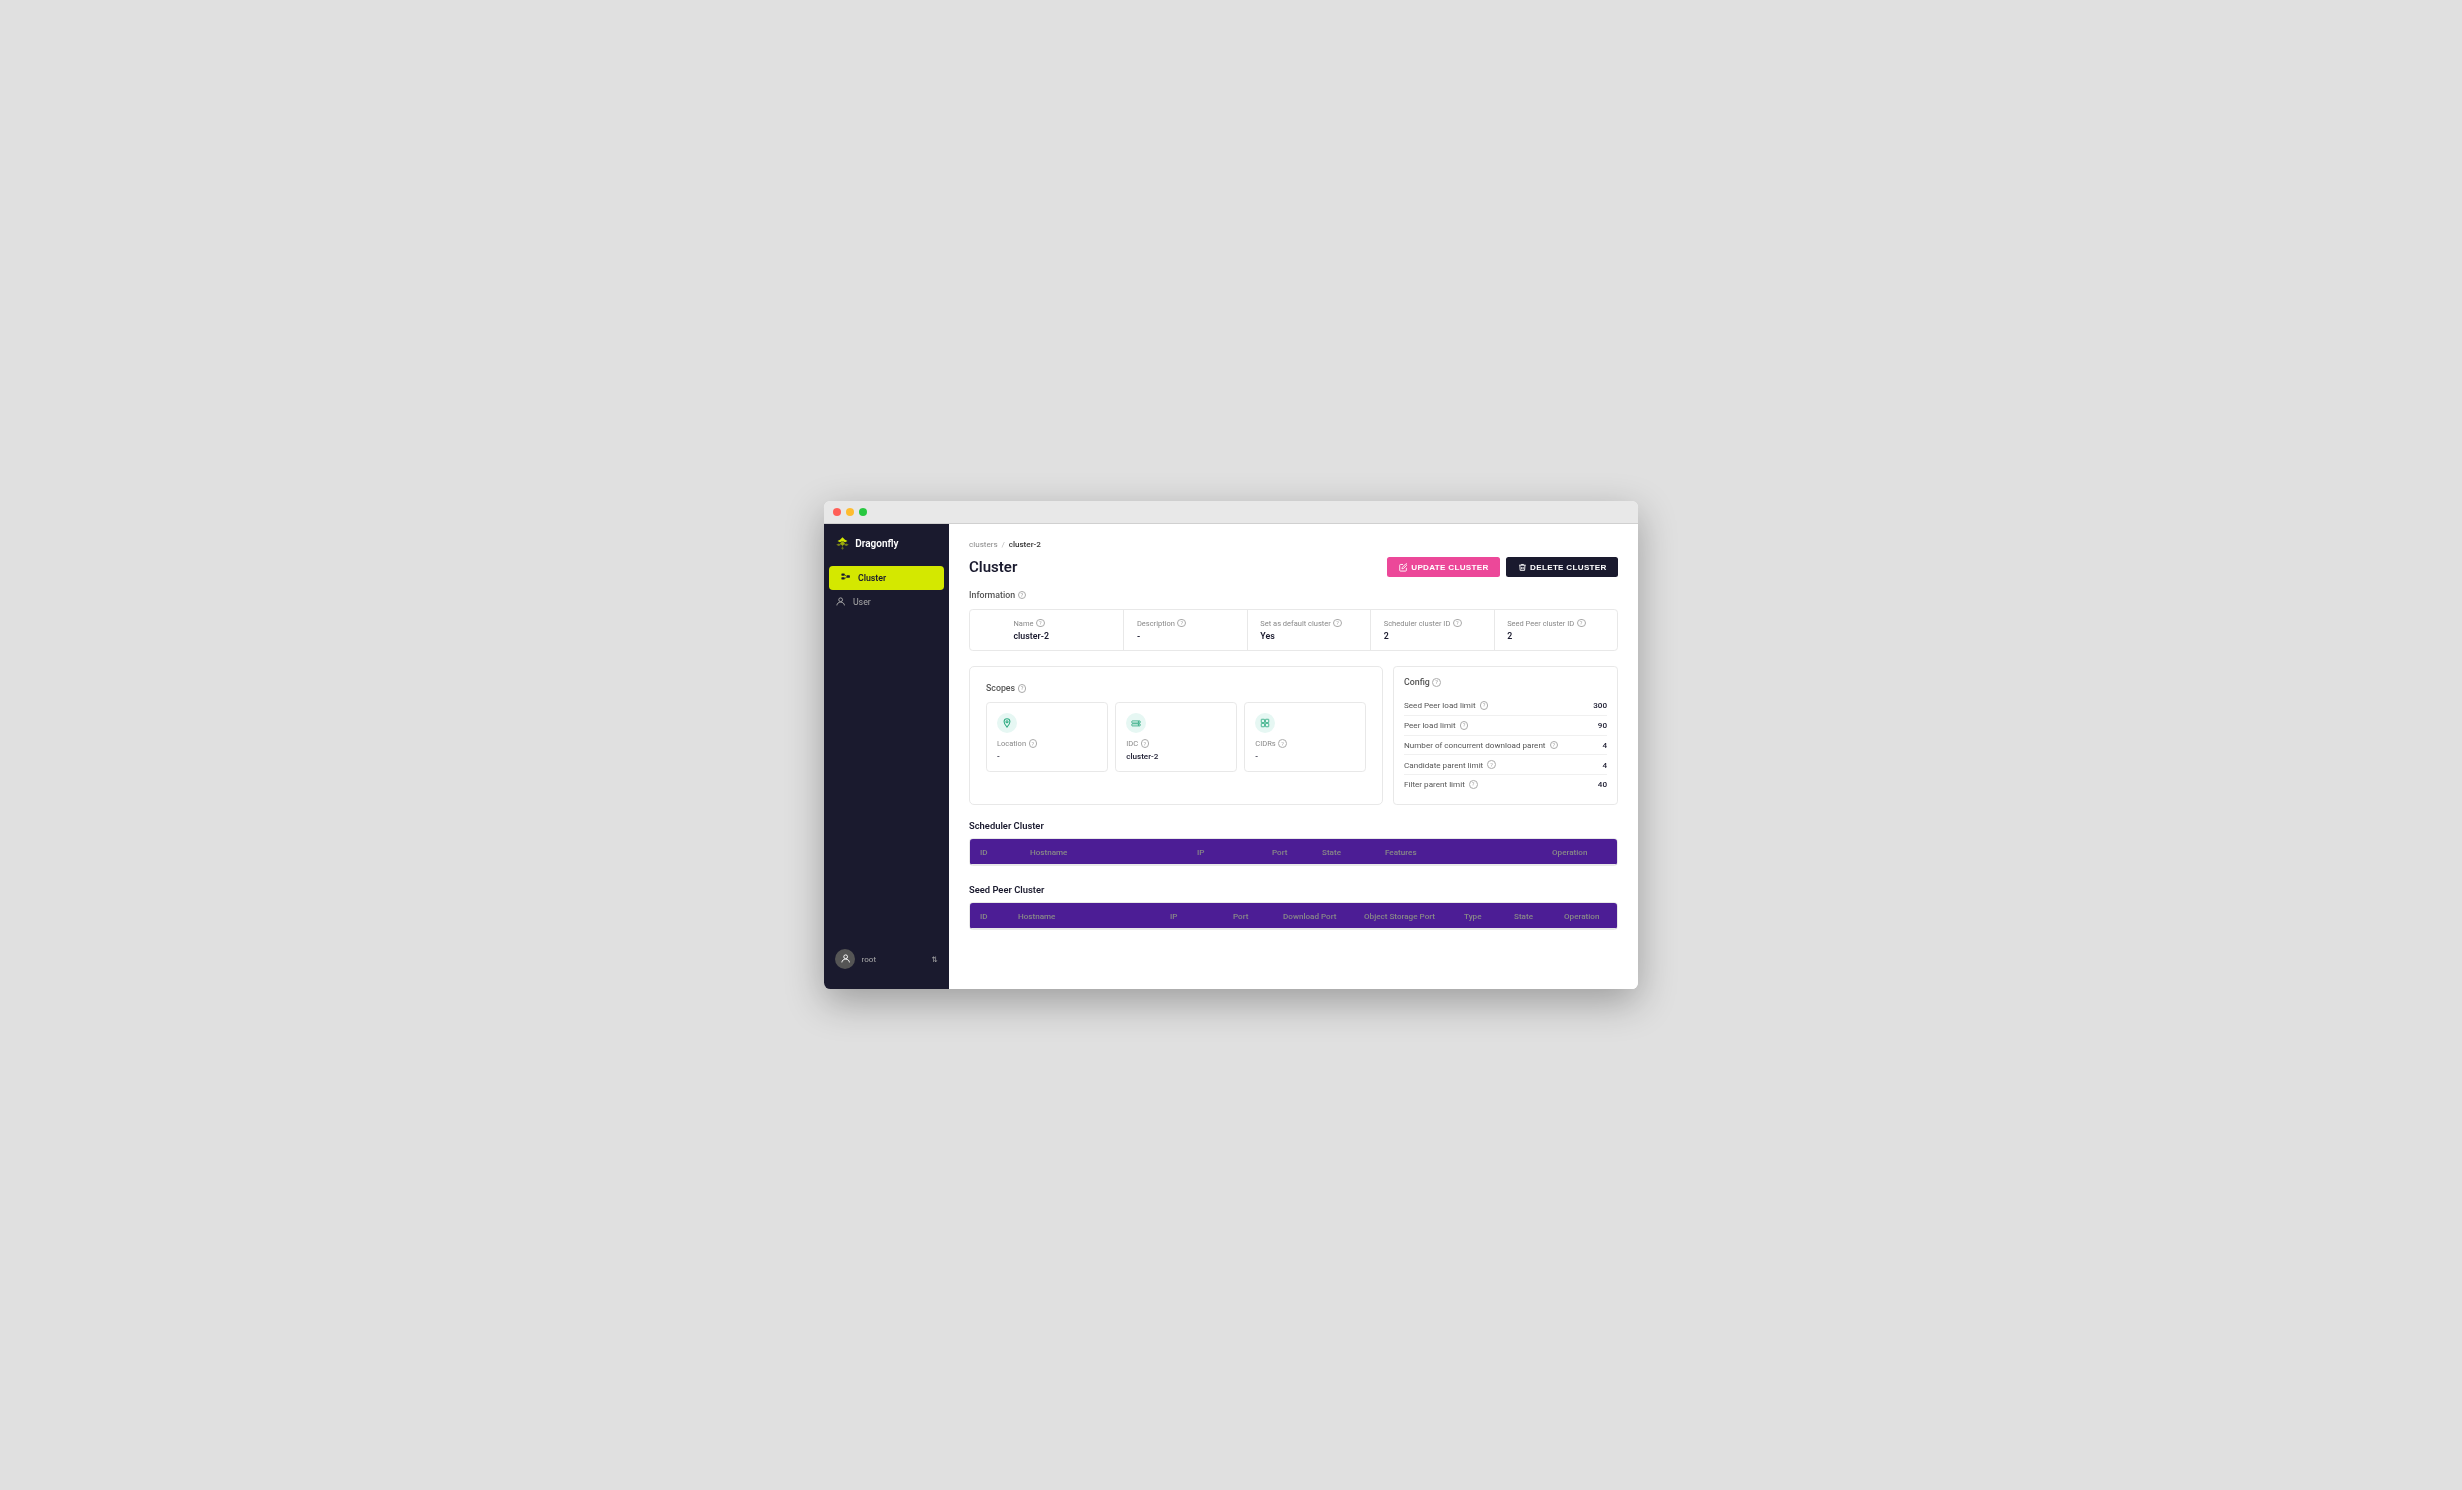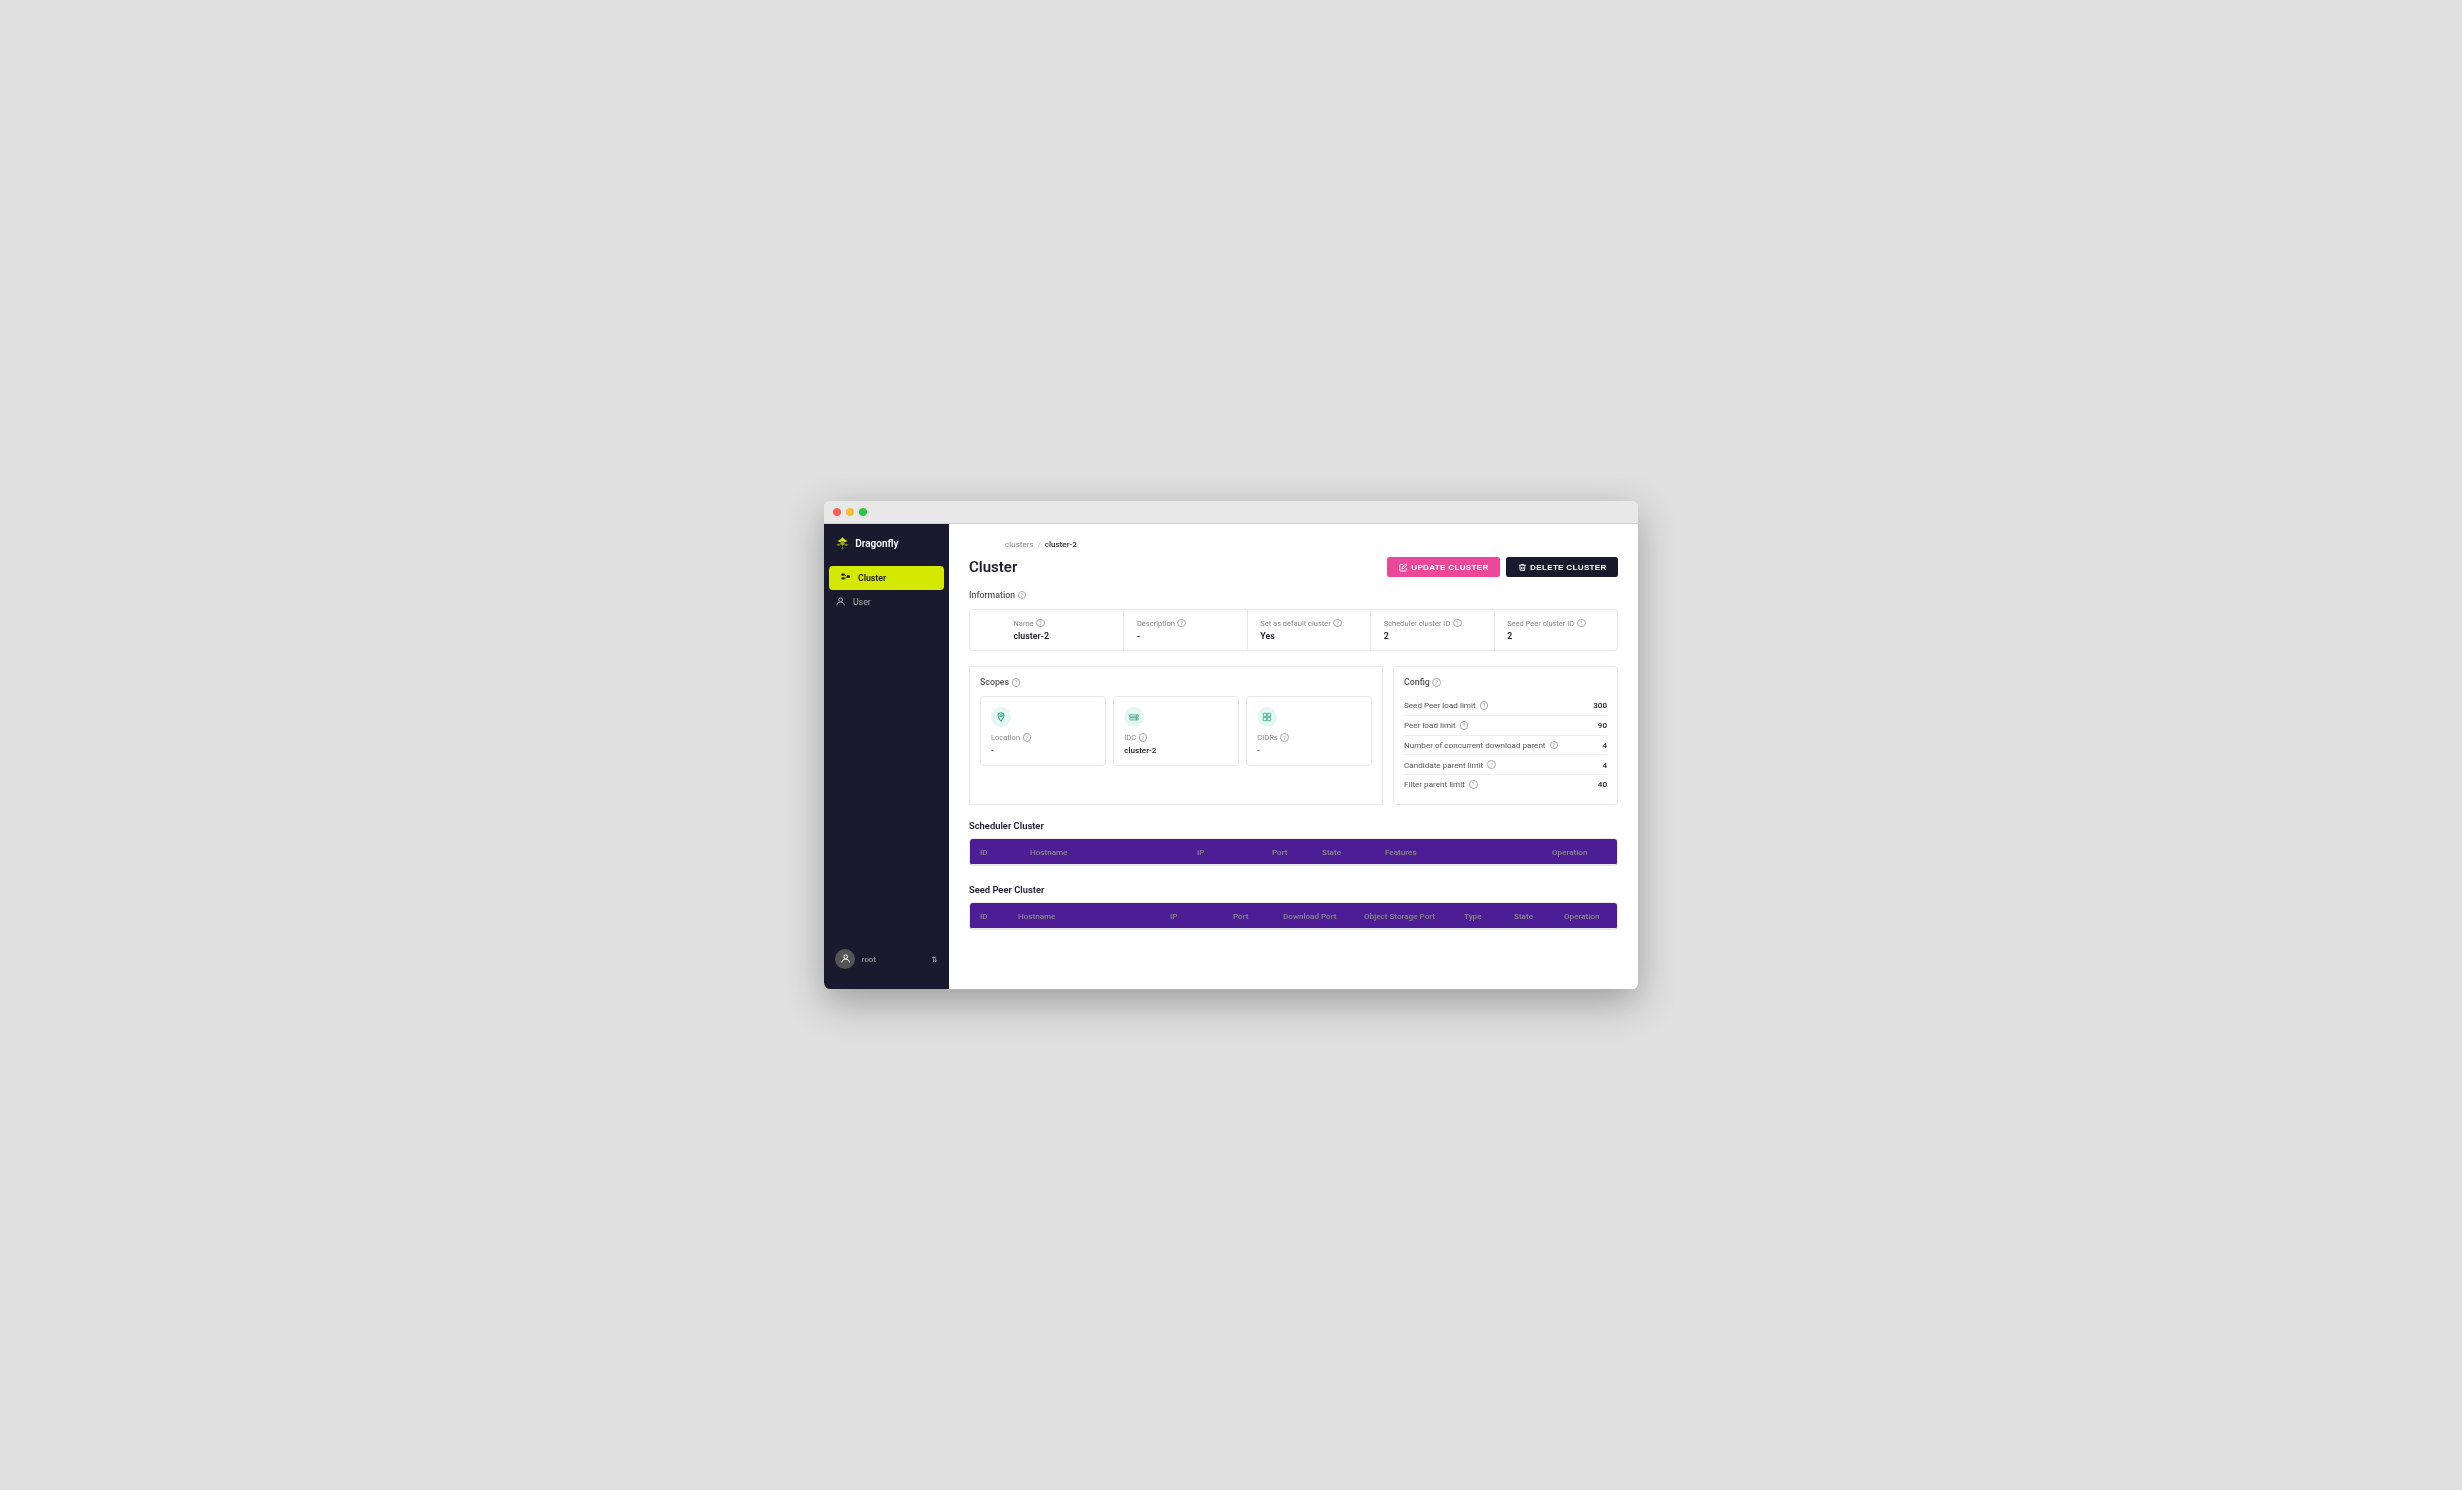--- a/index.html
+++ b/index.html
@@ -123,21 +123,20 @@
       align-items: center;
       gap: 3.8px;
       font-size: 8.1px;
       color: #888;
       margin-bottom: 8.8px;
     }
     .breadcrumb a {
       color: #888;
       text-decoration: none;
       cursor: pointer;
-      margin-left: 36px;
     }
     .breadcrumb .sep { color: #bbb; }
     .breadcrumb .current { color: #333; font-weight: 500; }
 
     .page-header {
       display: flex;
       align-items: center;
       justify-content: space-between;
       margin-bottom: 12.5px;
     }
@@ -234,22 +233,22 @@
 
     
     .scopes-config {
       display: flex;
       gap: 10px;
       margin-bottom: 15px;
     }
     .scopes-card {
       flex: 1;
       border: 0.6px solid #e8e8e8;
-      border-radius: 0;
-      padding: 10px;
+      border-radius: 5px;
+      padding: 16px;
     }
     .config-card {
       width: 225px;
       border: 0.6px solid #e8e8e8;
       border-radius: 3.8px;
       padding: 10px;
     }
     .card-title {
       font-size: 8.8px;
       font-weight: 500;

